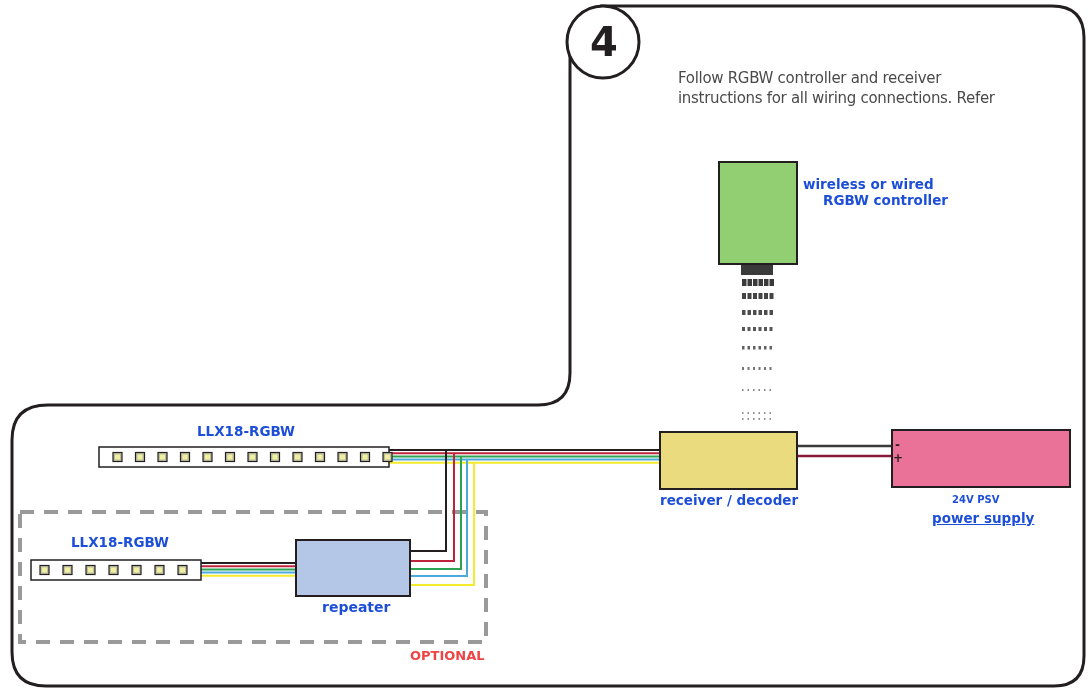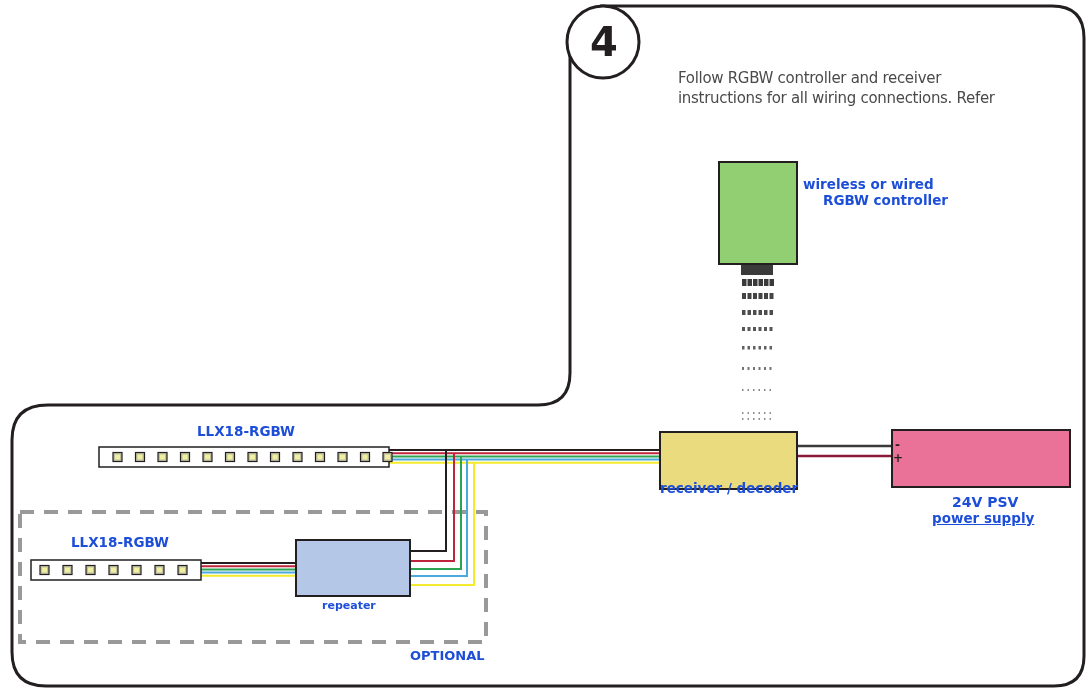--- a/index.html
+++ b/index.html
@@ -171,19 +171,19 @@
   <div>Follow RGBW controller and receiver</div>
   <div>instructions for all wiring connections. Refer</div>
 </div>
 
 <div class="lbl" style="left:803px; top:176px; font-size:13.5px;">wireless or wired</div>
 <div class="lbl" style="left:803px; top:192px; font-size:13.5px;margin-left:20px;">RGBW controller</div>
 
 <div class="lbl" style="left:197px; top:423px; font-size:13.5px;">LLX18-RGBW</div>
 <div class="lbl" style="left:71px; top:534px; font-size:13.5px;">LLX18-RGBW</div>
 
-<div class="lbl" style="left:660px; top:480px; font-size:13.5px;">receiver / decoder</div>
-<div class="lbl" style="left:322px; top:599px; font-size:11px;">repeater</div>
+<div class="lbl" style="left:660px; top:492px; font-size:13.5px;">receiver / decoder</div>
+<div class="lbl" style="left:322px; top:599px; font-size:14px;">repeater</div>
 
-<div class="lbl" style="left:952px; top:494px; font-size:14px;">24V PSV</div>
+<div class="lbl" style="left:952px; top:494px; font-size:10px;">24V PSV</div>
 <div class="lbl" style="left:932px; top:510px; font-size:13.5px;text-decoration:underline;">power supply</div>
 
-<div class="lbl" style="left:410px; top:648px; font-size:13px; color:#1d4ed8;">OPTIONAL</div>
+<div class="lbl" style="left:410px; top:648px; font-size:13px; color:#ef4444;">OPTIONAL</div>
 
 </body></html>

